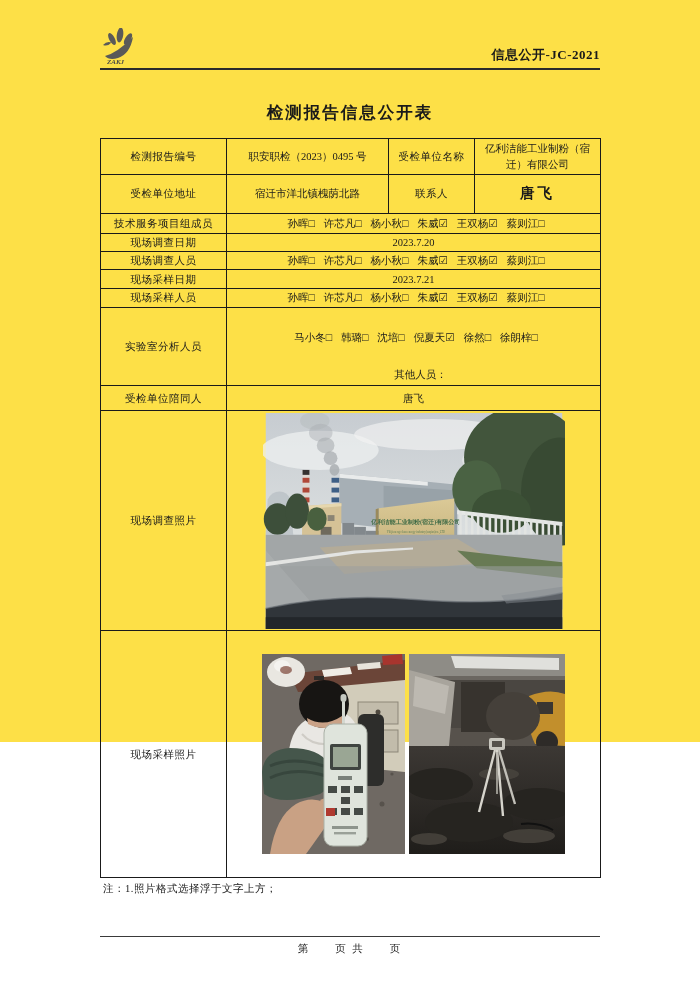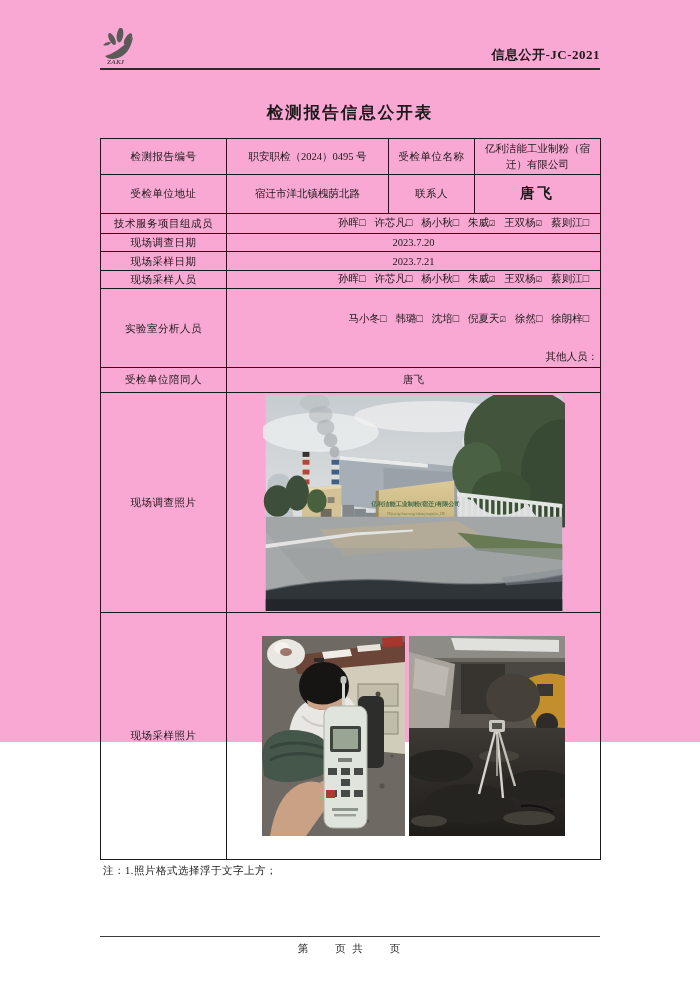--- a/index.html
+++ b/index.html
@@ -4,21 +4,21 @@
 <style>
   * { margin: 0; padding: 0; box-sizing: border-box; }
   html, body { background: #ffffff; }
   body {
     width: 700px; height: 989px;
     font-family: "Liberation Serif", "DejaVu Serif", serif;
     color: #1a1a1a;
     position: relative;
     overflow: hidden;
   }
-  .page { position: relative; width: 700px; height: 742px; background: #f9a8d4; }
+  .page { position: relative; width: 700px; height: 742px; background: #fde047; }
   .content { width: 500px; margin: 0 auto; padding-top: 28px; }
 
   
   .header {
     display: flex; justify-content: space-between; align-items: flex-end;
     border-bottom: 2px solid #2b2b2b; padding-bottom: 2px; height: 42px;
   }
   .brand { display: flex; align-items: flex-end; gap: 3px; }
   .logo { width: 40px; height: 38px; }
   .company-name { font-size: 13.5px; font-weight: bold; letter-spacing: 1px; padding-bottom: 2px; }
@@ -28,21 +28,21 @@
   .doc-title { margin-top: 32px; text-align: center; font-size: 16.5px; font-weight: bold; letter-spacing: 2px; }
 
   
   table.report-table {
     margin-top: 14px; width: 500px; table-layout: fixed;
     border-collapse: collapse; font-size: 10.5px;
   }
   .report-table td { border: 1px solid #1a1a1a; vertical-align: middle; padding: 1px 2px; line-height: 1.45; }
   td.lbl { text-align: center; letter-spacing: 0.5px; }
   td.val { text-align: center; }
-  td.members { text-align: right; padding-left: 16px; font-family: Liberation Mono, monospace; }
+  td.members { text-align: center; padding-left: 16px; }
   td.contact-val { font-size: 14.5px; font-weight: bold; letter-spacing: 3px; }
   .chk { margin-right: 9px; white-space: nowrap; }
   .lab-lines div { line-height: 1.6; margin-top: 21px; }
   td.photo-cell { text-align: center; padding: 0; }
   .photo-wrap { display: flex; justify-content: center; align-items: center; gap: 4px; }
   .photo-frame { display: block; }
 
   
   .note { margin-top: 4px; font-size: 10.5px; padding-left: 3px; letter-spacing: 0.5px; }
   .footer {
@@ -78,37 +78,41 @@
     <table class="report-table">
       <colgroup>
           <col style="width:126px">
           <col style="width:162px">
           <col style="width:86px">
           <col style="width:126px">
         </colgroup>
       <tbody>
         <tr style="height:36px">
           <td class="lbl">检测报告编号</td>
-          <td class="val">职安职检（2024）0495 号</td>
+          <td class="val">职安职检（2023）0495 号</td>
           <td class="lbl">受检单位名称</td>
           <td class="val">亿利洁能工业制粉（宿迁）有限公司</td>
         </tr>
         <tr style="height:39px">
           <td class="lbl">受检单位地址</td>
           <td class="val">宿迁市洋北镇槐荫北路</td>
           <td class="lbl">联系人</td>
           <td class="val contact-val">唐飞</td>
         </tr>
         <tr style="height:20px">
           <td class="lbl">技术服务项目组成员</td>
           <td class="val members" colspan="3"><span class="chk">孙晖□</span><span class="chk">许芯凡□</span><span class="chk">杨小秋□</span><span class="chk">朱威☑</span><span class="chk">王双杨☑</span><span class="chk">蔡则江□</span></td>
         </tr>
         <tr style="height:18px">
           <td class="lbl">现场调查日期</td>
           <td class="val" colspan="3">2023.7.20</td>
+        </tr>
+        <tr style="height:18px">
+          <td class="lbl">现场调查人员</td>
+          <td class="val members" colspan="3"><span class="chk">孙晖□</span><span class="chk">许芯凡□</span><span class="chk">杨小秋□</span><span class="chk">朱威☑</span><span class="chk">王双杨☑</span><span class="chk">蔡则江□</span></td>
         </tr>
         <tr style="height:19px">
           <td class="lbl">现场采样日期</td>
           <td class="val" colspan="3">2023.7.21</td>
         </tr>
         <tr style="height:18px">
           <td class="lbl">现场采样人员</td>
           <td class="val members" colspan="3"><span class="chk">孙晖□</span><span class="chk">许芯凡□</span><span class="chk">杨小秋□</span><span class="chk">朱威☑</span><span class="chk">王双杨☑</span><span class="chk">蔡则江□</span></td>
         </tr>
         <tr style="height:38px">

